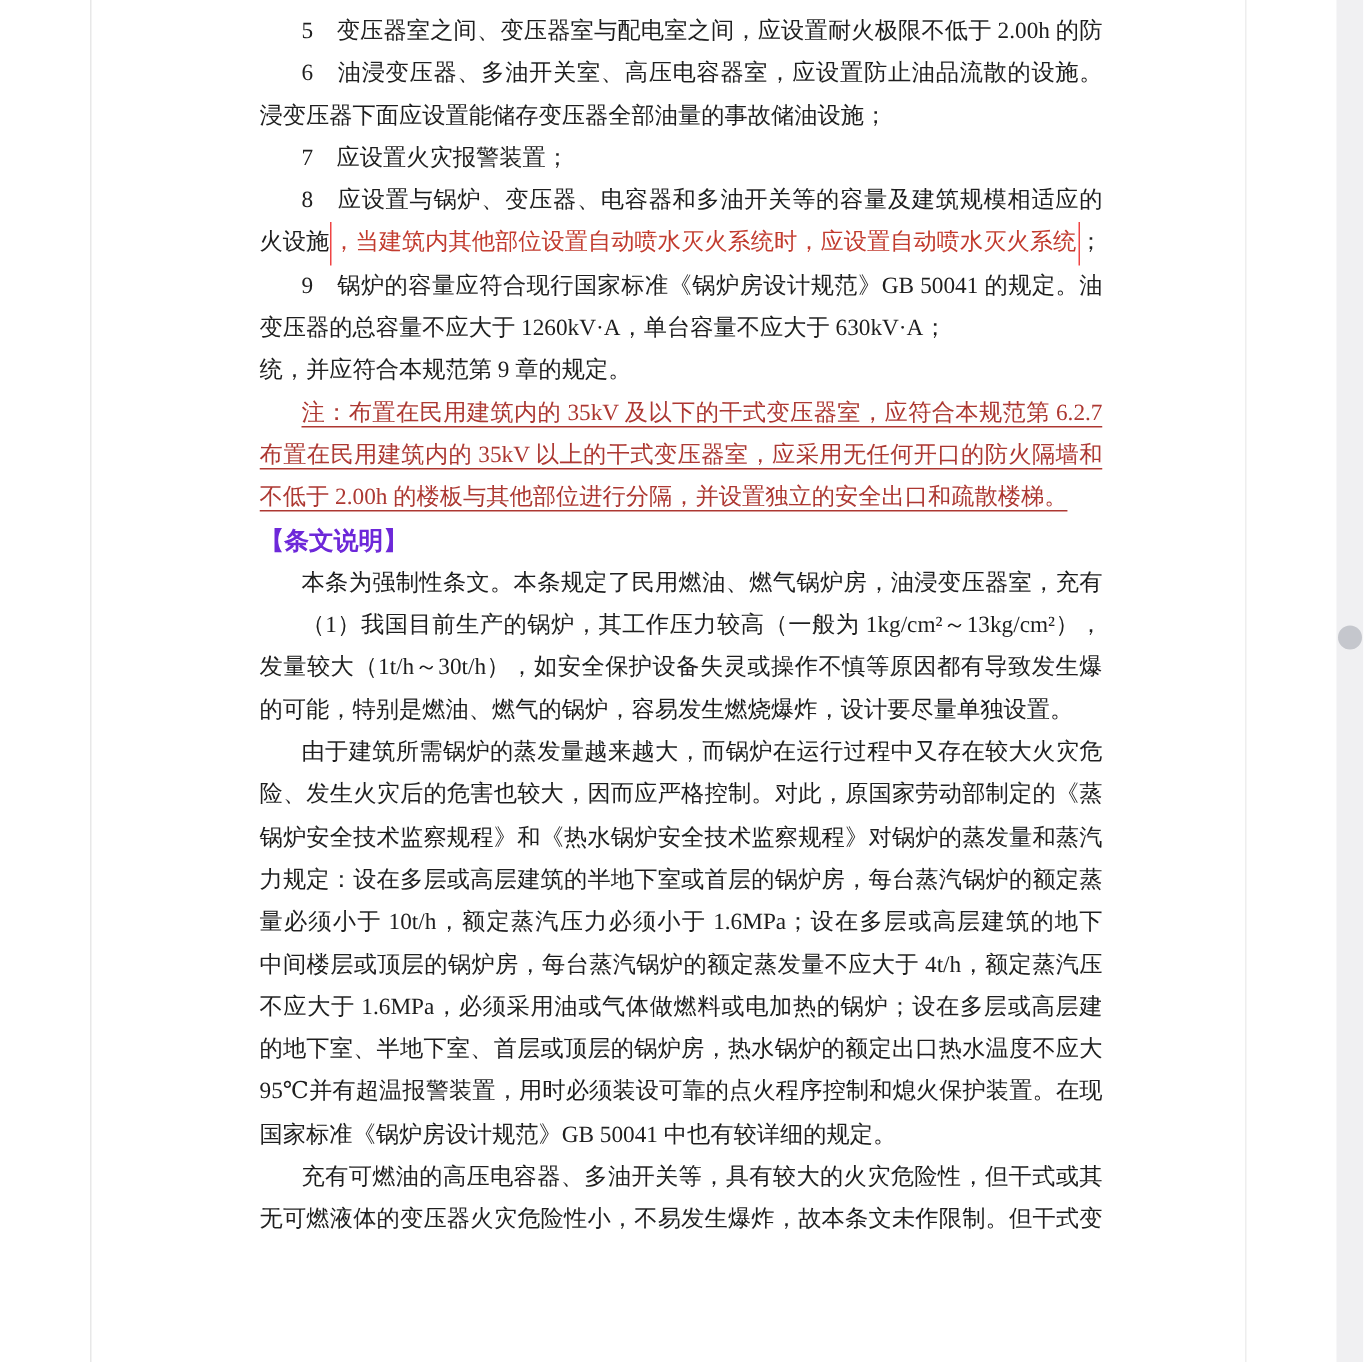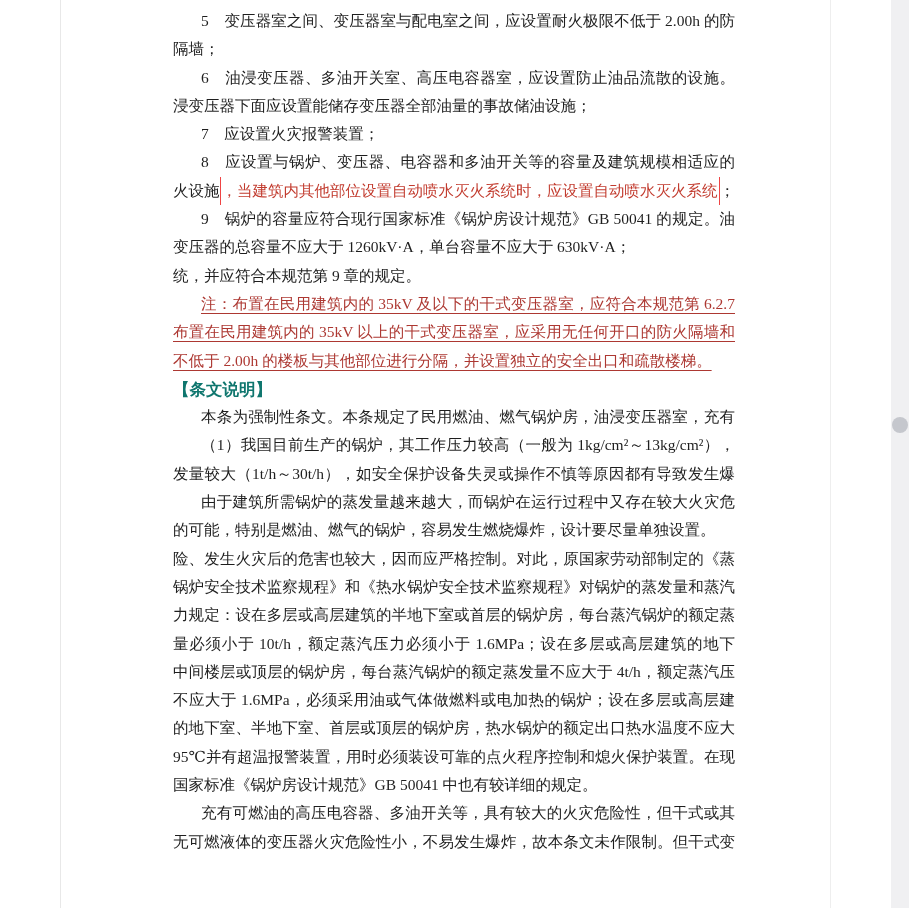--- a/index.html
+++ b/index.html
@@ -68,54 +68,53 @@
     border: 1px solid #ef4444;
     padding: 10px 1px;
   }
   .run-ru {
     color: #ad3832;
     text-decoration: underline;
     text-decoration-thickness: 1px;
     text-underline-offset: 4px;
   }
   .run-b {
-    color: #0f766e;
+    color: #6d28d9;
     font-weight: bold;
     font-family: "Liberation Sans", "DejaVu Sans", sans-serif;
     font-size: 16.5px;
   }
 </style>
 </head>
 <body>
 
 <div class="viewport">
   <div class="edge-left"></div>
   <div class="edge-right"></div>
 
   <div class="text-col">
     <div id="lines">
         <div class="line jfull ind"><span class="run-n">5　变压器室之间、变压器室与配电室之间，应设置耐火极限不低于 2.00h 的防火</span></div>
-        <div class="line jlast"><span class="run-n">隔墙；</span></div>
         <div class="line jfull ind"><span class="run-n">6　油浸变压器、多油开关室、高压电容器室，应设置防止油品流散的设施。油</span></div>
         <div class="line jlast"><span class="run-n">浸变压器下面应设置能储存变压器全部油量的事故储油设施；</span></div>
         <div class="line jlast ind"><span class="run-n">7　应设置火灾报警装置；</span></div>
         <div class="line jfull ind"><span class="run-n">8　应设置与锅炉、变压器、电容器和多油开关等的容量及建筑规模相适应的灭</span></div>
         <div class="line jlast"><span class="run-n">火设施</span><span class="run-rb">，当建筑内其他部位设置自动喷水灭火系统时，应设置自动喷水灭火系统</span><span class="run-n">；</span></div>
         <div class="line jfull ind"><span class="run-n">9　锅炉的容量应符合现行国家标准《锅炉房设计规范》GB 50041 的规定。油浸</span></div>
         <div class="line jlast"><span class="run-n">变压器的总容量不应大于 1260kV·A，单台容量不应大于 630kV·A；</span></div>
         <div class="line jlast"><span class="run-n">统，并应符合本规范第 9 章的规定。</span></div>
         <div class="line jfull ind"><span class="run-ru">注：布置在民用建筑内的 35kV 及以下的干式变压器室，应符合本规范第 6.2.7 条的规定；</span></div>
         <div class="line jfull"><span class="run-ru">布置在民用建筑内的 35kV 以上的干式变压器室，应采用无任何开口的防火隔墙和耐火极限</span></div>
         <div class="line jlast"><span class="run-ru">不低于 2.00h 的楼板与其他部位进行分隔，并设置独立的安全出口和疏散楼梯。</span></div>
         <div class="line jlast"><span class="run-b">【条文说明】</span></div>
         <div class="line jfull ind"><span class="run-n">本条为强制性条文。本条规定了民用燃油、燃气锅炉房，油浸变压器室，充有可</span></div>
         <div class="line jfull ind"><span class="run-n">（1）我国目前生产的锅炉，其工作压力较高（一般为 1kg/cm²～13kg/cm²），蒸</span></div>
         <div class="line jfull"><span class="run-n">发量较大（1t/h～30t/h），如安全保护设备失灵或操作不慎等原因都有导致发生爆炸</span></div>
+        <div class="line jlast"><span class="run-n">的可能，特别是燃油、燃气的锅炉，容易发生燃烧爆炸，设计要尽量单独设置。</span></div>
         <div class="line jfull ind"><span class="run-n">由于建筑所需锅炉的蒸发量越来越大，而锅炉在运行过程中又存在较大火灾危</span></div>
-        <div class="line jlast"><span class="run-n">的可能，特别是燃油、燃气的锅炉，容易发生燃烧爆炸，设计要尽量单独设置。</span></div>
         <div class="line jfull"><span class="run-n">险、发生火灾后的危害也较大，因而应严格控制。对此，原国家劳动部制定的《蒸汽</span></div>
         <div class="line jfull"><span class="run-n">锅炉安全技术监察规程》和《热水锅炉安全技术监察规程》对锅炉的蒸发量和蒸汽压</span></div>
         <div class="line jfull"><span class="run-n">力规定：设在多层或高层建筑的半地下室或首层的锅炉房，每台蒸汽锅炉的额定蒸发</span></div>
         <div class="line jfull"><span class="run-n">量必须小于 10t/h，额定蒸汽压力必须小于 1.6MPa；设在多层或高层建筑的地下室、</span></div>
         <div class="line jfull"><span class="run-n">中间楼层或顶层的锅炉房，每台蒸汽锅炉的额定蒸发量不应大于 4t/h，额定蒸汽压力</span></div>
         <div class="line jfull"><span class="run-n">不应大于 1.6MPa，必须采用油或气体做燃料或电加热的锅炉；设在多层或高层建筑</span></div>
         <div class="line jfull"><span class="run-n">的地下室、半地下室、首层或顶层的锅炉房，热水锅炉的额定出口热水温度不应大于</span></div>
         <div class="line jfull"><span class="run-n">95℃并有超温报警装置，用时必须装设可靠的点火程序控制和熄火保护装置。在现行</span></div>
         <div class="line jlast"><span class="run-n">国家标准《锅炉房设计规范》GB 50041 中也有较详细的规定。</span></div>
         <div class="line jfull ind"><span class="run-n">充有可燃油的高压电容器、多油开关等，具有较大的火灾危险性，但干式或其他</span></div>

